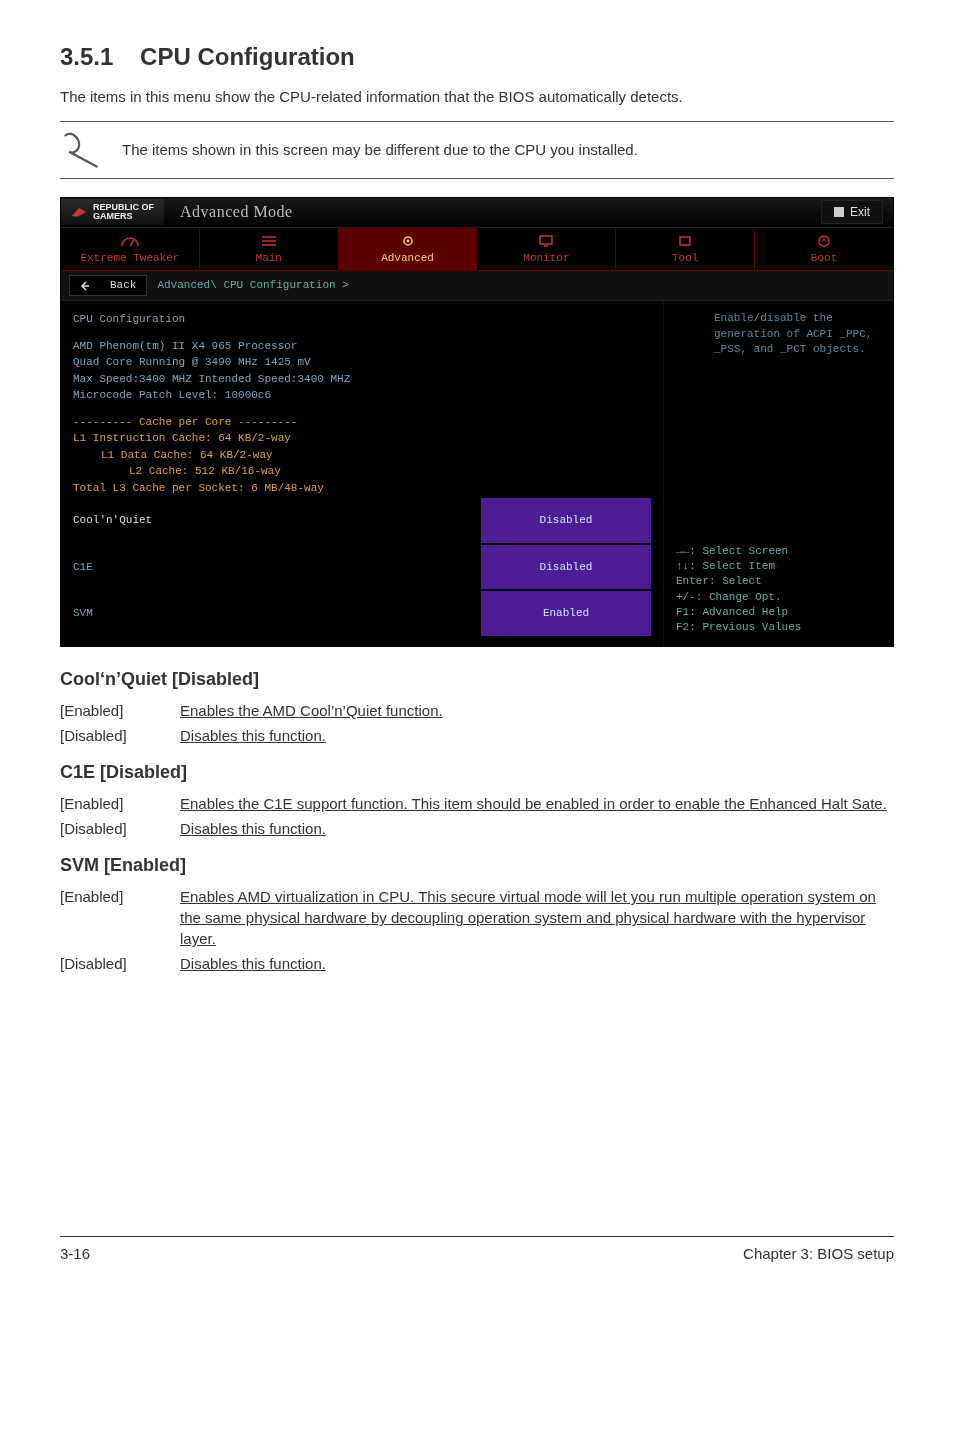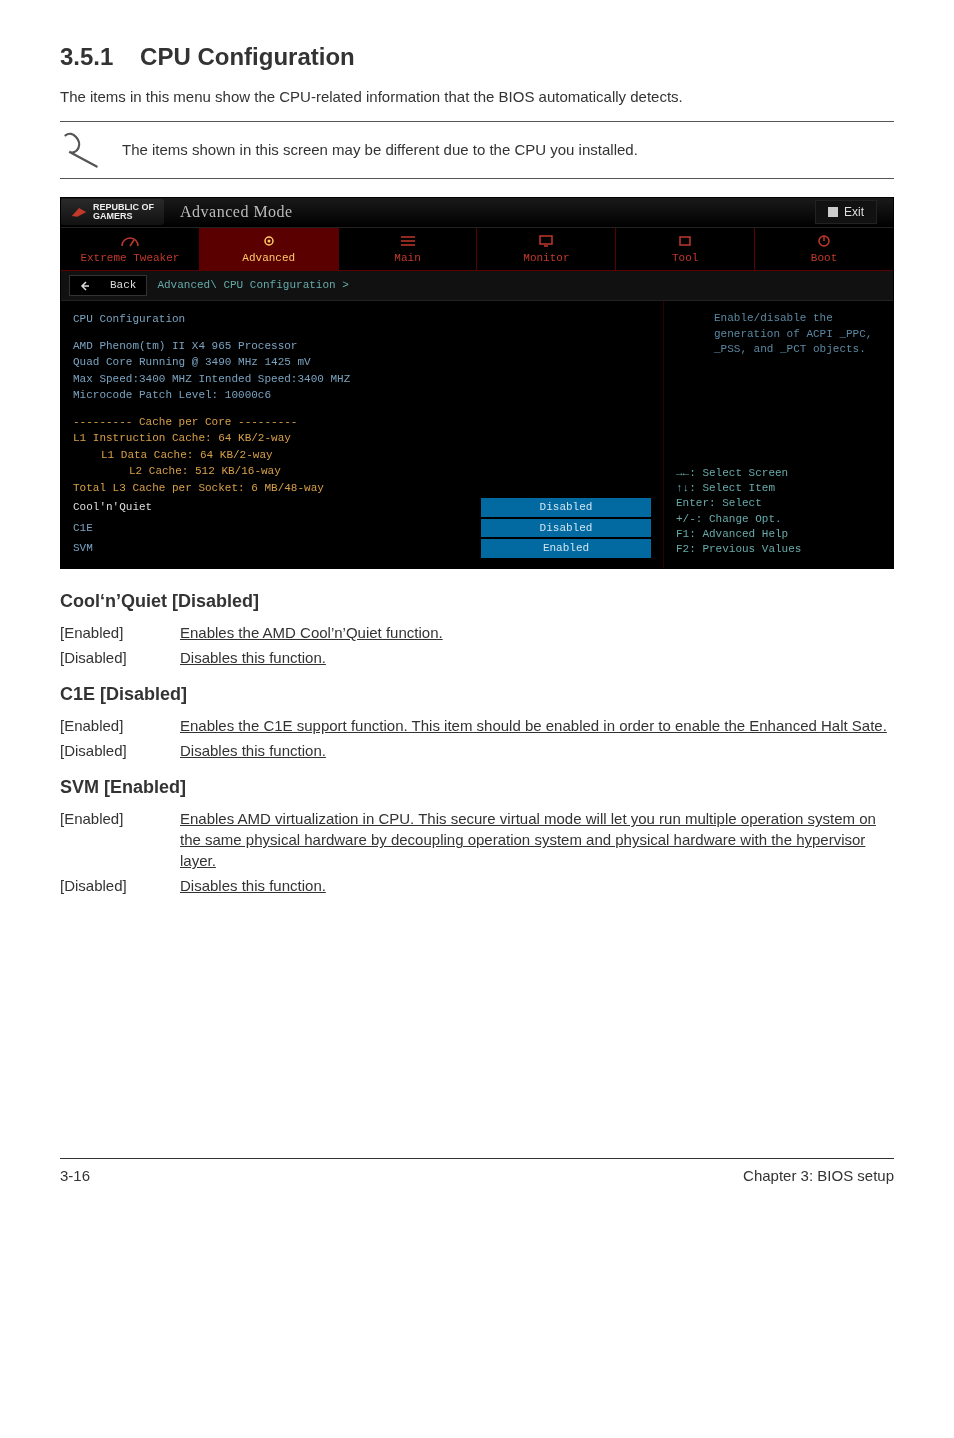--- a/index.html
+++ b/index.html
@@ -46,21 +46,21 @@
   .rog-badge {
     display: flex; align-items: center; gap: 6px;
     background: linear-gradient(#2a2a2a,#111);
     padding: 4px 10px; margin-left: 0;
     border-radius: 3px;
   }
   .rog-logo { width: 16px; height: 12px; }
   .rog-text { color: #eee; font-family: Arial; font-size: 9px; font-weight: bold; line-height: 1; }
   .adv-mode { color: #bbb; font-family: Liberation Serif, serif; font-size: 16px; margin-left: 16px; letter-spacing: 0.5px; }
   .exit-btn {
-    margin-left: auto; margin-right: 16px;
+    margin-left: auto; margin-right: 10px;
     background: #111; color: #ddd;
     padding: 3px 12px; font-family: Arial; font-size: 12px;
     display: flex; align-items: center; gap: 6px;
     border: 1px solid #222;
   }
   .exit-icon { width: 10px; height: 10px; background: #ccc; }
 
   .bios-tabs {
     display: flex; background: #000;
     border-bottom: 1px solid #5a0000;
@@ -100,21 +100,21 @@
     padding: 10px 12px;
     color: #7aa3c0;
     line-height: 1.5;
   }
   .bios-left .blockhead { color: #7aa3c0; margin-bottom: 4px; }
   .bios-left .indent { padding-left: 28px; }
   .orange { color: #d8a048; }
   .bios-row { display: flex; justify-content: space-between; align-items: center; margin-top: 2px; }
   .bios-row .lbl { color: #ddd; }
   .valbox {
-    background: #0369a1; color: #cfe6f2; padding: 1px 0;
+    background: #4c1d95; color: #cfe6f2; padding: 14px 0;
     width: 170px; text-align: center; font-size: 11px;
   }
   .bios-right {
     width: 230px; padding: 10px 12px;
     color: #6aa; border-left: 1px solid #2a0000;
     display:flex; flex-direction:column; justify-content:space-between;
   }
   .help-top { color: #5b88a2; line-height: 1.4; margin-left: 38px; }
   .help-bottom { color: #6aa; line-height: 1.4; font-size: 11px; }
 
@@ -170,34 +170,34 @@
   </div>
 
   <div class="bios-tabs">
     <div class="tab">
       <svg class="tab-icon" viewBox="0 0 20 14">
           <path d="M2 12 A8 8 0 0 1 18 12" stroke="#c0392b" fill="none" stroke-width="1.5"></path>
           <line x1="10" y1="12" x2="14" y2="6" stroke="#c0392b" stroke-width="1.5"></line>
         </svg>
       <span class="tab-label">Extreme Tweaker</span>
     </div>
-    <div class="tab active">
-      <svg class="tab-icon" viewBox="0 0 20 14">
-          <circle cx="10" cy="7" r="4" stroke="#ffcc66" fill="none" stroke-width="1.5"></circle>
-          <circle cx="10" cy="7" r="1.5" fill="#ffcc66"></circle>
-        </svg>
-      <span class="tab-label">Advanced</span>
-    </div>
     <div class="tab">
       <svg class="tab-icon" viewBox="0 0 20 14">
           <line x1="3" y1="3" x2="17" y2="3" stroke="#c0392b" stroke-width="1.5"></line>
           <line x1="3" y1="7" x2="17" y2="7" stroke="#c0392b" stroke-width="1.5"></line>
           <line x1="3" y1="11" x2="17" y2="11" stroke="#c0392b" stroke-width="1.5"></line>
         </svg>
       <span class="tab-label">Main</span>
+    </div>
+    <div class="tab active">
+      <svg class="tab-icon" viewBox="0 0 20 14">
+          <circle cx="10" cy="7" r="4" stroke="#ffcc66" fill="none" stroke-width="1.5"></circle>
+          <circle cx="10" cy="7" r="1.5" fill="#ffcc66"></circle>
+        </svg>
+      <span class="tab-label">Advanced</span>
     </div>
     <div class="tab">
       <svg class="tab-icon" viewBox="0 0 20 14">
           <rect x="4" y="2" width="12" height="8" stroke="#c0392b" fill="none" stroke-width="1.5"></rect>
           <line x1="8" y1="12" x2="12" y2="12" stroke="#c0392b" stroke-width="1.5"></line>
         </svg>
       <span class="tab-label">Monitor</span>
     </div>
     <div class="tab">
       <svg class="tab-icon" viewBox="0 0 20 14">

